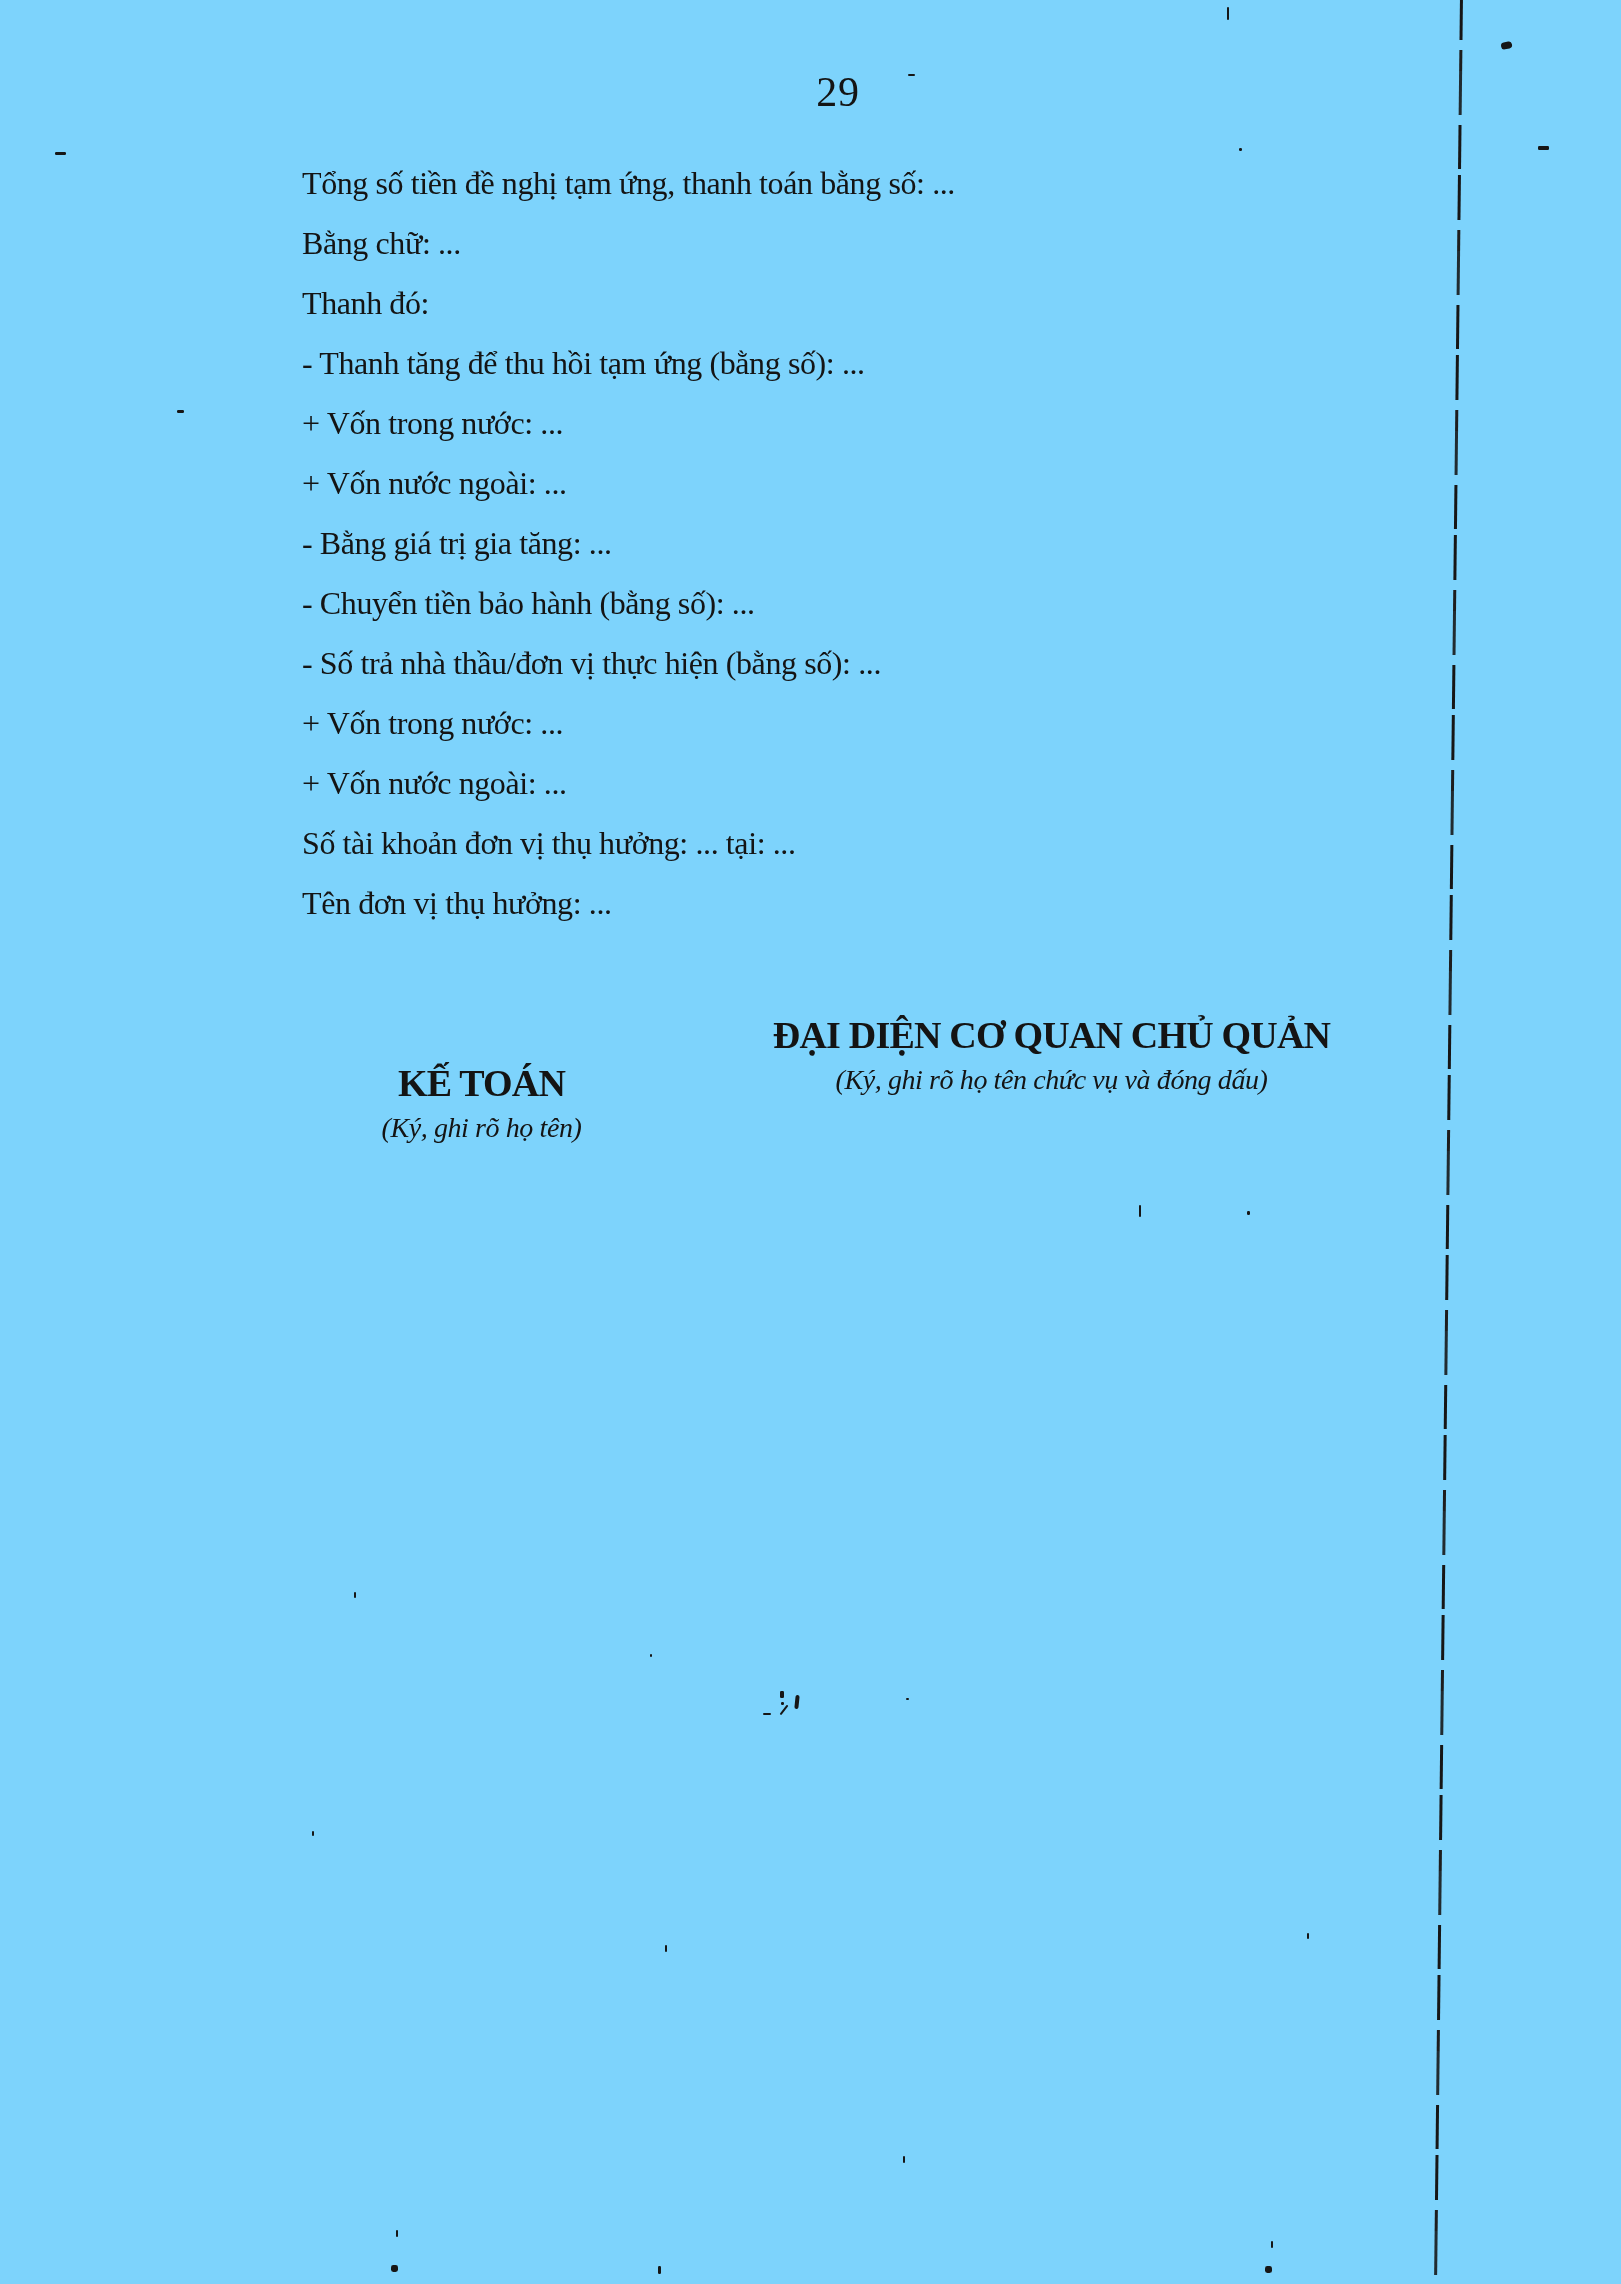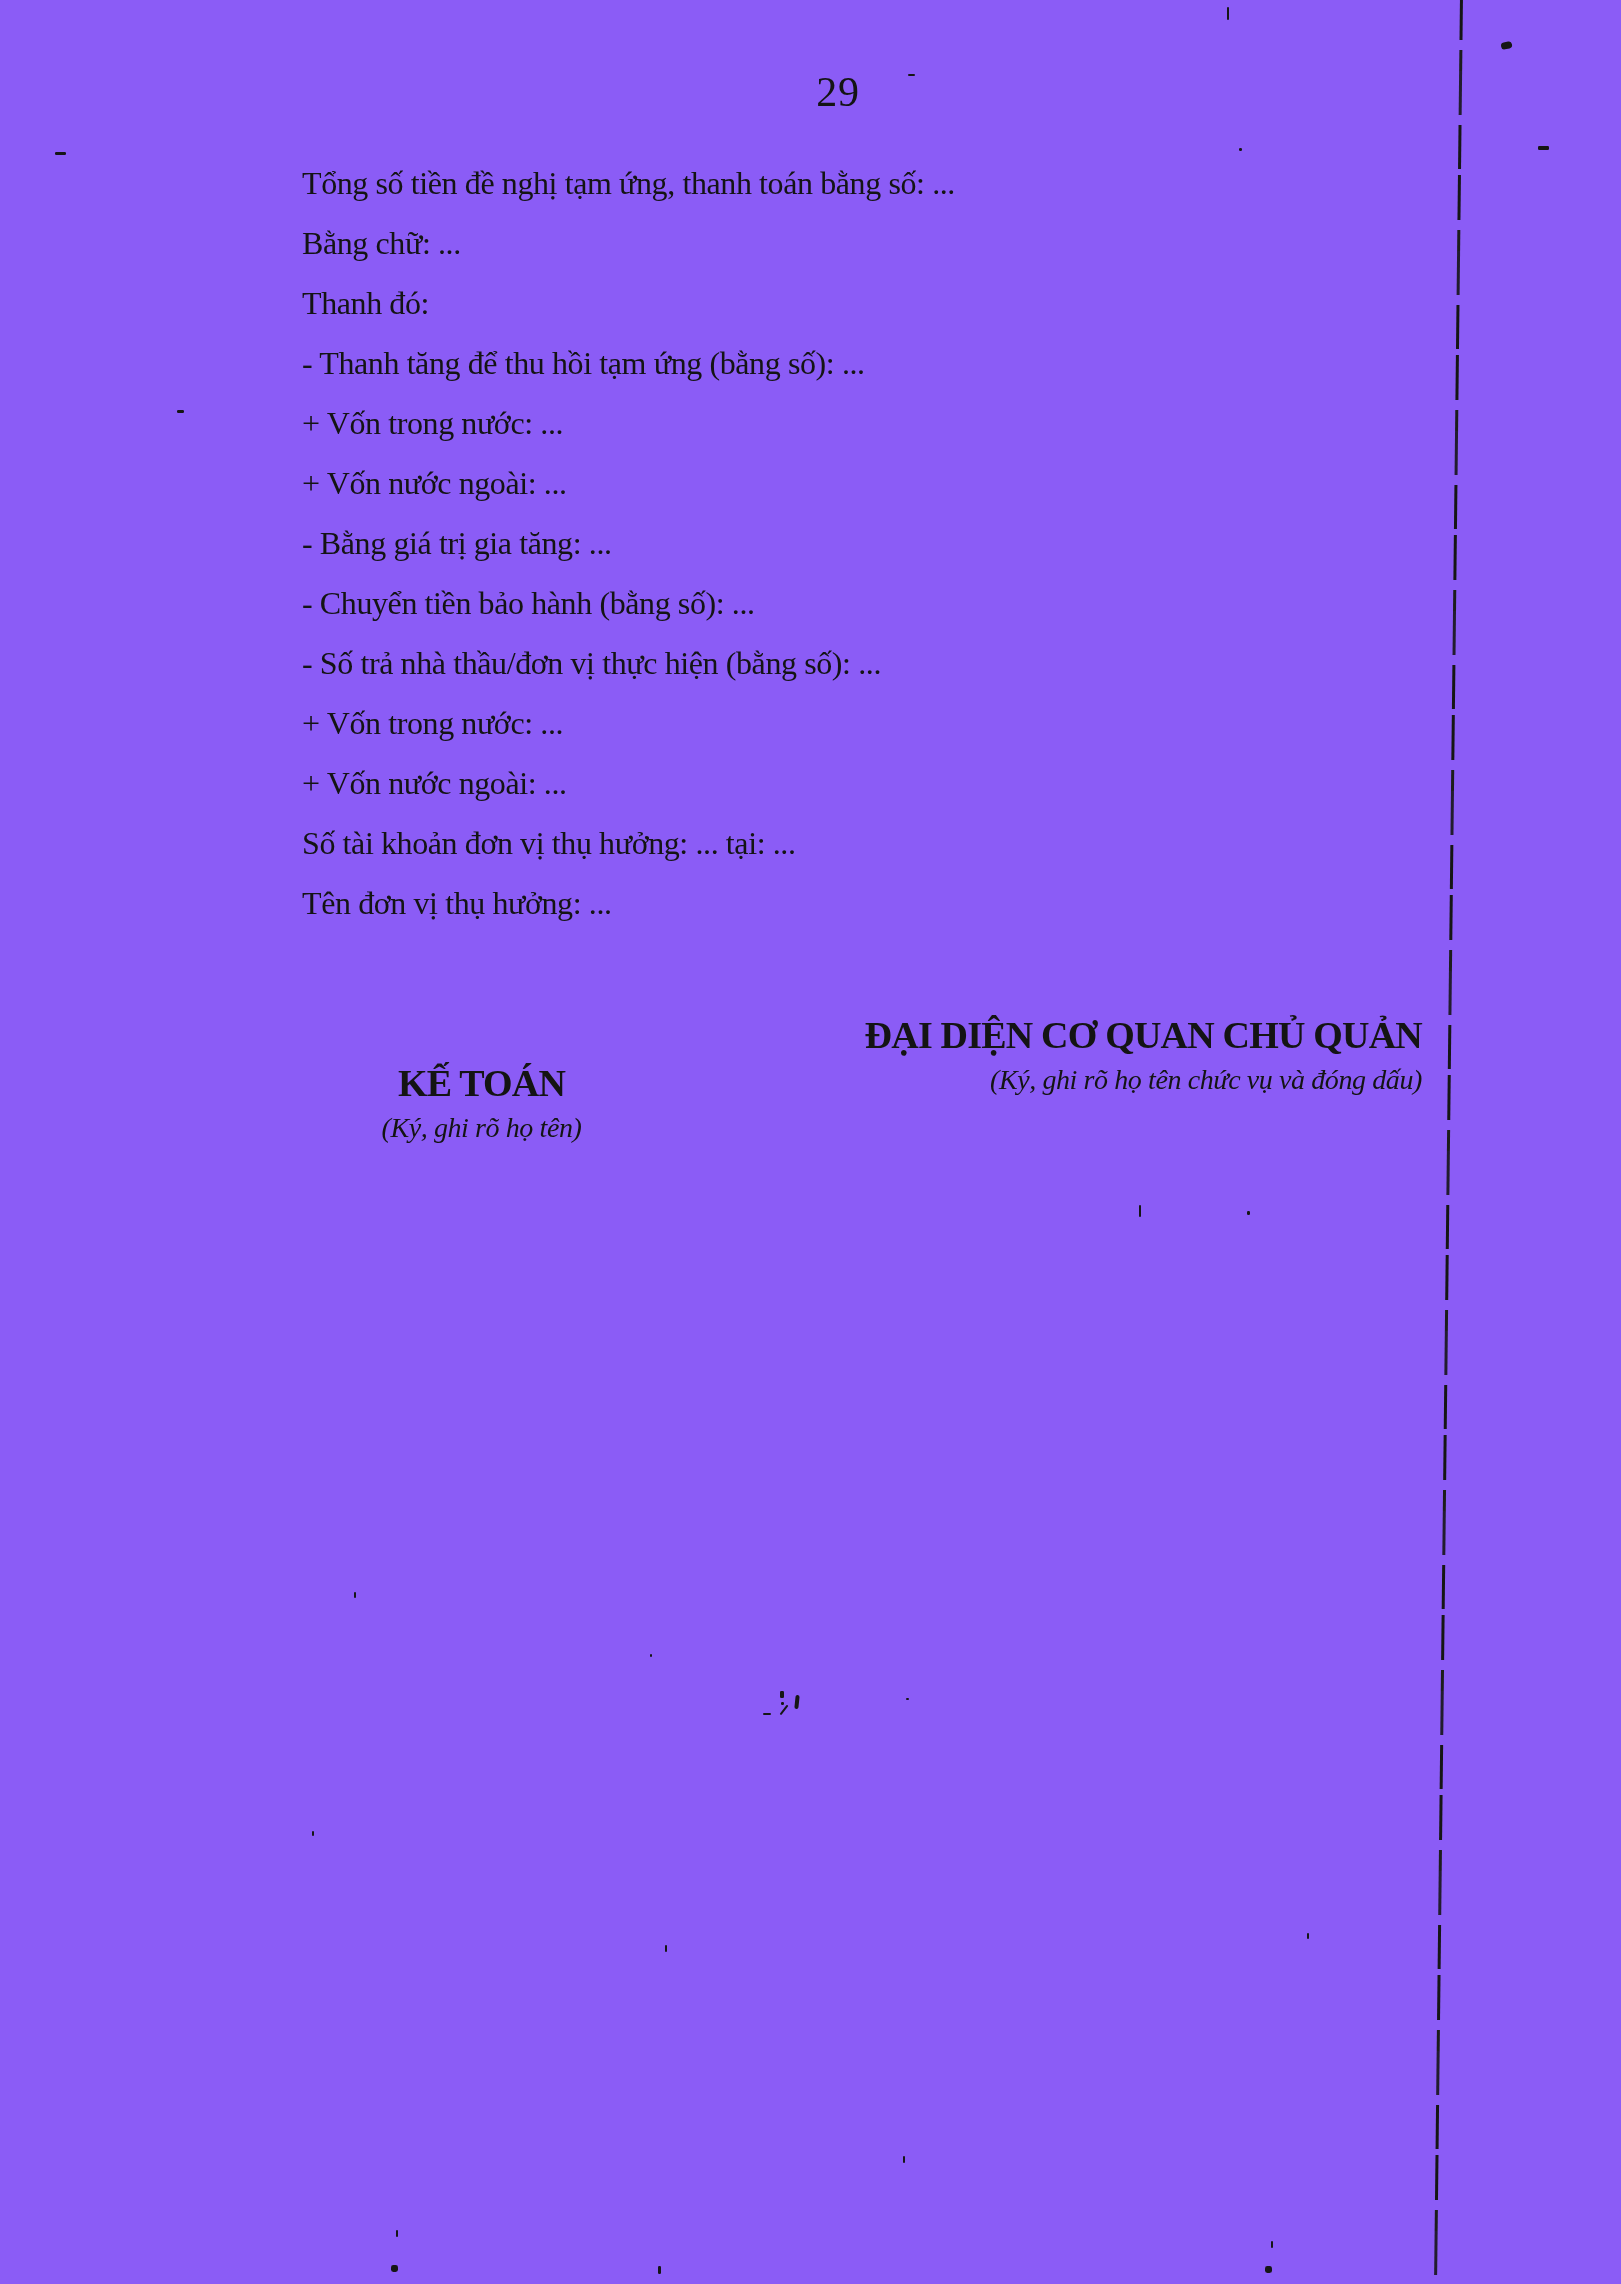--- a/index.html
+++ b/index.html
@@ -1,20 +1,20 @@
 <!DOCTYPE html>
 <html style="font-size:13px"><head>
 <meta charset="utf-8">
 <style>
   html, body { margin: 0; padding: 0; background: #e8e8e8; }
   .page {
     position: relative;
     width: 1622px;
     height: 2284px;
-    background: #8b5cf6;
+    background: #7dd3fc;
     overflow: hidden;
     font-family: "Liberation Serif", "DejaVu Serif", serif;
     color: #141414;
   }
   .page-number {
     position: absolute;
     left: 777px;
     top: 71px;
     width: 122px;
     text-align: center;
@@ -33,21 +33,21 @@
     line-height: 60px;
     letter-spacing: -0.4px;
     white-space: nowrap;
   }
   .sig {
     position: absolute;
     top: 1012px;
     text-align: center;
   }
   .sig-left  { left: 303px;  width: 357px; margin-top: 48px; }
-  .sig-right { left: 773px;  width: 649px; text-align: right; }
+  .sig-right { left: 727px;  width: 649px; }
   .sig-title {
     font-size: 38px;
     line-height: 47px;
     font-weight: bold;
     letter-spacing: -0.8px;
     white-space: nowrap;
   }
   .sig-note {
     font-size: 28px;
     line-height: 42px;

